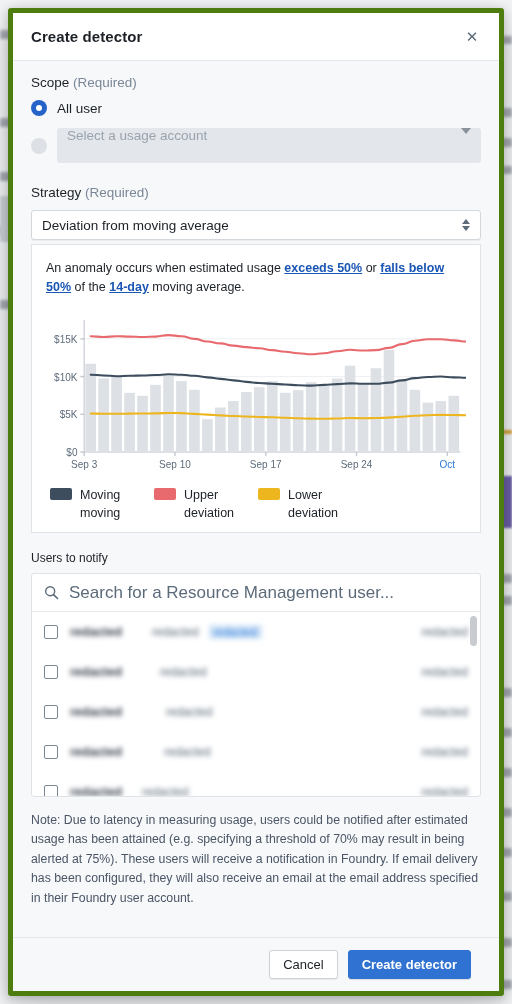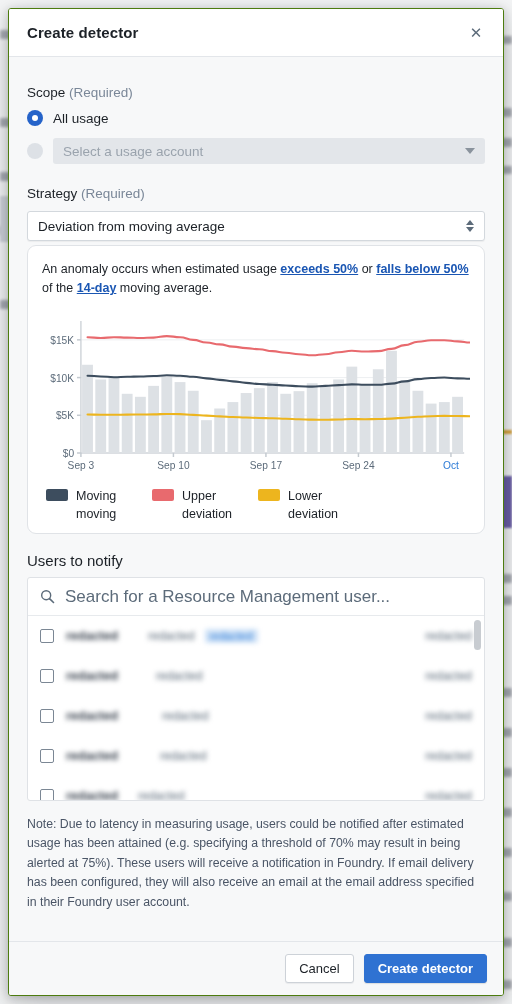--- a/index.html
+++ b/index.html
@@ -13,26 +13,25 @@
   
   #backdrop { position: absolute; inset: 0; background: #f5f6f7; }
   .bg-smudge { position: absolute; background: #8b8f99; filter: blur(1.4px); opacity: .72; border-radius: 1px; }
   .bg-block  { position: absolute; filter: blur(1.1px); }
 
   
   #modal {
     position: absolute; left: 8px; top: 8px;
     width: 496px; height: 988px;
     background: #f7f8f9;
-    border: 1px solid #4d7c0f;
+    border: 5px solid #4d7c0f;
     border-radius: 3px;
     box-shadow: 0 2px 10px rgba(16,22,26,.22), 0 10px 36px rgba(16,22,26,.22);
     display: flex; flex-direction: column;
     overflow: hidden;
-    gap: 14px;
   }
 
   .modal-header {
     height: 48px; flex: 0 0 48px;
     background: #ffffff;
     border-bottom: 1px solid #e3e6ea;
     display: flex; align-items: center;
     padding: 0 14px 0 18px;
   }
   .modal-title { font-size: 15px; font-weight: bold; color: #1c2127; letter-spacing: .1px; }
@@ -57,23 +56,23 @@
     width: 16px; height: 16px; border-radius: 50%;
     background: #2563c9; display: flex; align-items: center; justify-content: center;
     flex: 0 0 16px; cursor: pointer;
   }
   .radio-outer .dot { width: 6px; height: 6px; border-radius: 50%; background: #fff; }
   .radio-outer.disabled { background: #dde1e6; }
   .radio-label { font-size: 13.5px; color: #1c2127; }
 
   .select-disabled-row { display: flex; align-items: center; gap: 10px; margin-bottom: 22px; }
   .select-disabled {
-    flex: 1 1 auto; height: 26px;
+    flex: 1 1 auto; height: 35px;
     background: #e3e6ea; border-radius: 3px;
-    display: flex; align-items: center; padding: 0 10px;
+    display: flex; padding: 0 10px;
     font-size: 13.5px; color: #9aa3ad; position: relative;
   }
   .caret-down {
     margin-left: auto; width: 0; height: 0;
     border-left: 5px solid transparent; border-right: 5px solid transparent;
     border-top: 6px solid #8a939d;
   }
 
   .strategy-select {
     height: 30px; background: #fff;
@@ -83,36 +82,36 @@
     box-shadow: 0 1px 1px rgba(16,22,26,.05);
     cursor: pointer;
   }
   .dbl-caret { margin-left: auto; display: flex; flex-direction: column; gap: 2px; }
   .dbl-caret i { display: block; width: 0; height: 0; border-left: 4px solid transparent; border-right: 4px solid transparent; }
   .dbl-caret i.up   { border-bottom: 5px solid #5c6b7a; }
   .dbl-caret i.down { border-top: 5px solid #5c6b7a; }
 
   
   .info-card {
-    background: #fff; border: 1px solid #e0e3e7; border-radius: 9px;
+    background: #fff; border: 1px solid #e0e3e7; border-radius: 0;
     padding: 14px 14px 10px 14px; margin-bottom: 18px;
   }
   .anomaly-text { font-size: 12.5px; color: #1c2127; line-height: 1.55; }
   .anomaly-text a { color: #1a56b3; font-weight: bold; text-decoration: underline; cursor: pointer; }
 
   .chart-wrap { margin-top: 16px; position: relative; height: 164px; }
   .chart-svg { display: block; width: 100%; height: 164px; }
 
   .legend { display: flex; margin-top: 8px; padding-left: 4px; }
   .legend-item { display: flex; gap: 8px; width: 25%; align-items: flex-start; }
   .legend-swatch { width: 22px; height: 12px; border-radius: 2px; flex: 0 0 22px; margin-top: 2px; }
   .legend-text { font-size: 12.5px; color: #1c2127; line-height: 1.45; }
 
   
-  .users-label { font-size: 15px; color: #1c2127; margin-bottom: 8px; }
+  .users-label { font-size: 12px; color: #1c2127; margin-bottom: 8px; }
   .users-panel {
     background: #fff; border: 1px solid #dfe2e6; border-radius: 3px;
     height: 224px; display: flex; flex-direction: column; overflow: hidden;
   }
   .search-row {
     height: 38px; flex: 0 0 38px; display: flex; align-items: center;
     gap: 10px; padding: 0 12px; border-bottom: 1px solid #e7eaed;
   }
   .search-input {
     border: none; outline: none; flex: 1 1 auto;
@@ -137,21 +136,21 @@
 
   .note {
     font-size: 12.3px; color: #4a5566; line-height: 1.58;
     padding: 14px 0 0 0;
   }
 
   .modal-footer {
     flex: 0 0 54px; height: 54px;
     border-top: 1px solid #e3e6ea; background: #f7f8f9;
     display: flex; align-items: center; justify-content: flex-end;
-    gap: 10px; padding: 0 16px;
+    gap: 10px; padding: 0 28px;
   }
   .btn {
     height: 29px; border-radius: 3px; font-size: 13px;
     font-family: inherit; cursor: pointer; padding: 0 13px;
   }
   .btn-cancel { background: #fff; border: 1px solid #cdd2d8; color: #1c2127; box-shadow: 0 1px 1px rgba(16,22,26,.06); }
   .btn-primary { background: #2f72d2; border: 1px solid #2f72d2; color: #fff; font-weight: bold; box-shadow: 0 1px 1px rgba(16,22,26,.12); }
 </style>
 </head>
 <body>
@@ -193,21 +192,21 @@
 
     <div class="field-label">
       <span>Scope</span>
       <span class="req">(Required)</span>
     </div>
 
     <div class="radio-row">
       <span class="radio-outer">
           <span class="dot"></span>
         </span>
-      <span class="radio-label">All usage</span>
+      <span class="radio-label">All user</span>
     </div>
 
     <div class="select-disabled-row">
       <span class="radio-outer disabled"></span>
       <div class="select-disabled">
         <span>Select a usage account</span>
         <span class="caret-down"></span>
       </div>
     </div>
 

